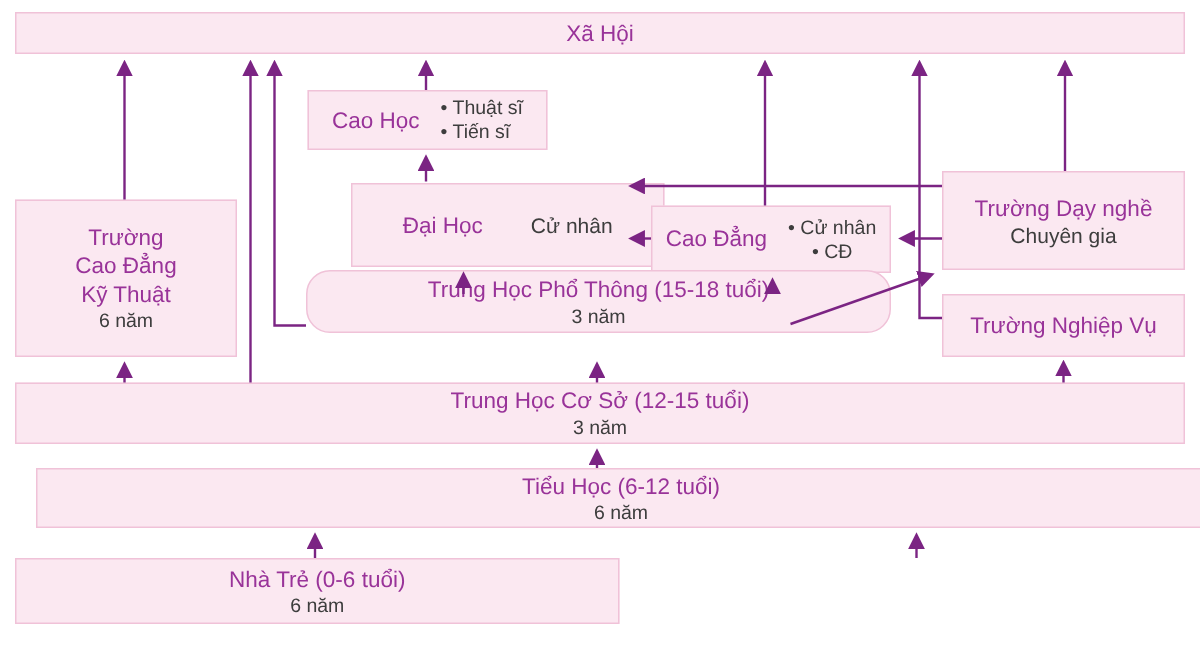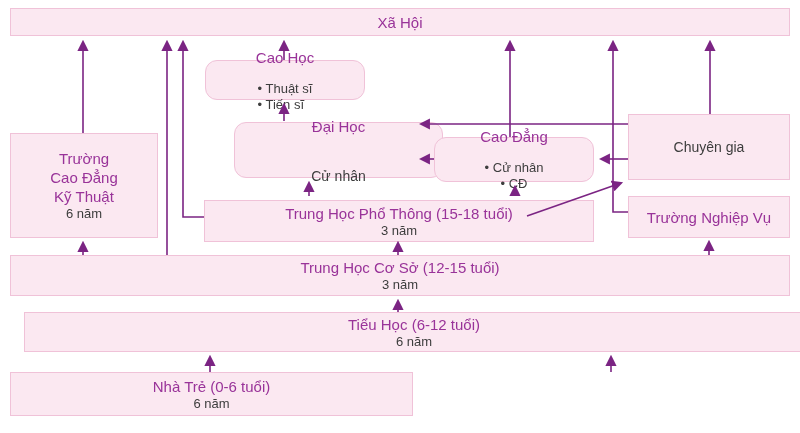--- a/index.html
+++ b/index.html
@@ -16,21 +16,21 @@
     font-family:"Liberation Sans", sans-serif;overflow:hidden;text-decoration:underline;
   }
   .box{
     position:absolute;background:var(--box-fill);border:1px solid var(--box-border);
     box-sizing:border-box;display:flex;flex-direction:column;align-items:center;justify-content:center;
     text-align:center;
   }
   .title{color:var(--title);font-size:15px;line-height:19px;}
   .sub{color:var(--secondary);font-size:13px;line-height:16px;}
   .note{color:var(--secondary);font-size:14px;line-height:16px;}
-  .row{flex-direction:column;border-radius:12px;}
+  .row{flex-direction:row;}
   .bullets{display:flex;flex-direction:column;align-items:flex-start;}
   .bullet{color:var(--secondary);font-size:13px;line-height:16px;}
   .bullet::before{content:"• ";}
   svg.overlay{position:absolute;left:0;top:0;pointer-events:none;}
 </style>
 </head>
 <body>
 
 <div class="stage">
 
@@ -60,28 +60,29 @@
 
   <div class="box row" style="left:434px;top:137px;width:160px;height:45px;gap:14px;">
     <div class="title">Cao Đẳng</div>
     <div>
       <div class="bullet" style="text-align:center;">Cử nhân</div>
       <div class="bullet" style="text-align:center;">CĐ</div>
     </div>
   </div>
 
   <div class="box" style="left:628px;top:114px;width:162px;height:66px;">
+    <div class="title">Trường Dạy nghề</div>
     <div class="note">Chuyên gia</div>
   </div>
 
   <div class="box" style="left:628px;top:196px;width:162px;height:42px;">
     <div class="title">Trường Nghiệp Vụ</div>
   </div>
 
-  <div class="box" style="left:204px;top:200px;width:390px;height:42px;">
+  <div class="box" style="left:204px;top:180px;width:390px;height:42px;border-radius:16px;">
     <div class="title">Trung Học Phổ Thông (15-18 tuổi)</div>
     <div class="sub">3 năm</div>
   </div>
 
   <div class="box" style="left:10px;top:255px;width:780px;height:41px;">
     <div class="title">Trung Học Cơ Sở (12-15 tuổi)</div>
     <div class="sub">3 năm</div>
   </div>
 
   <div class="box" style="left:24px;top:312px;width:780px;height:40px;">

